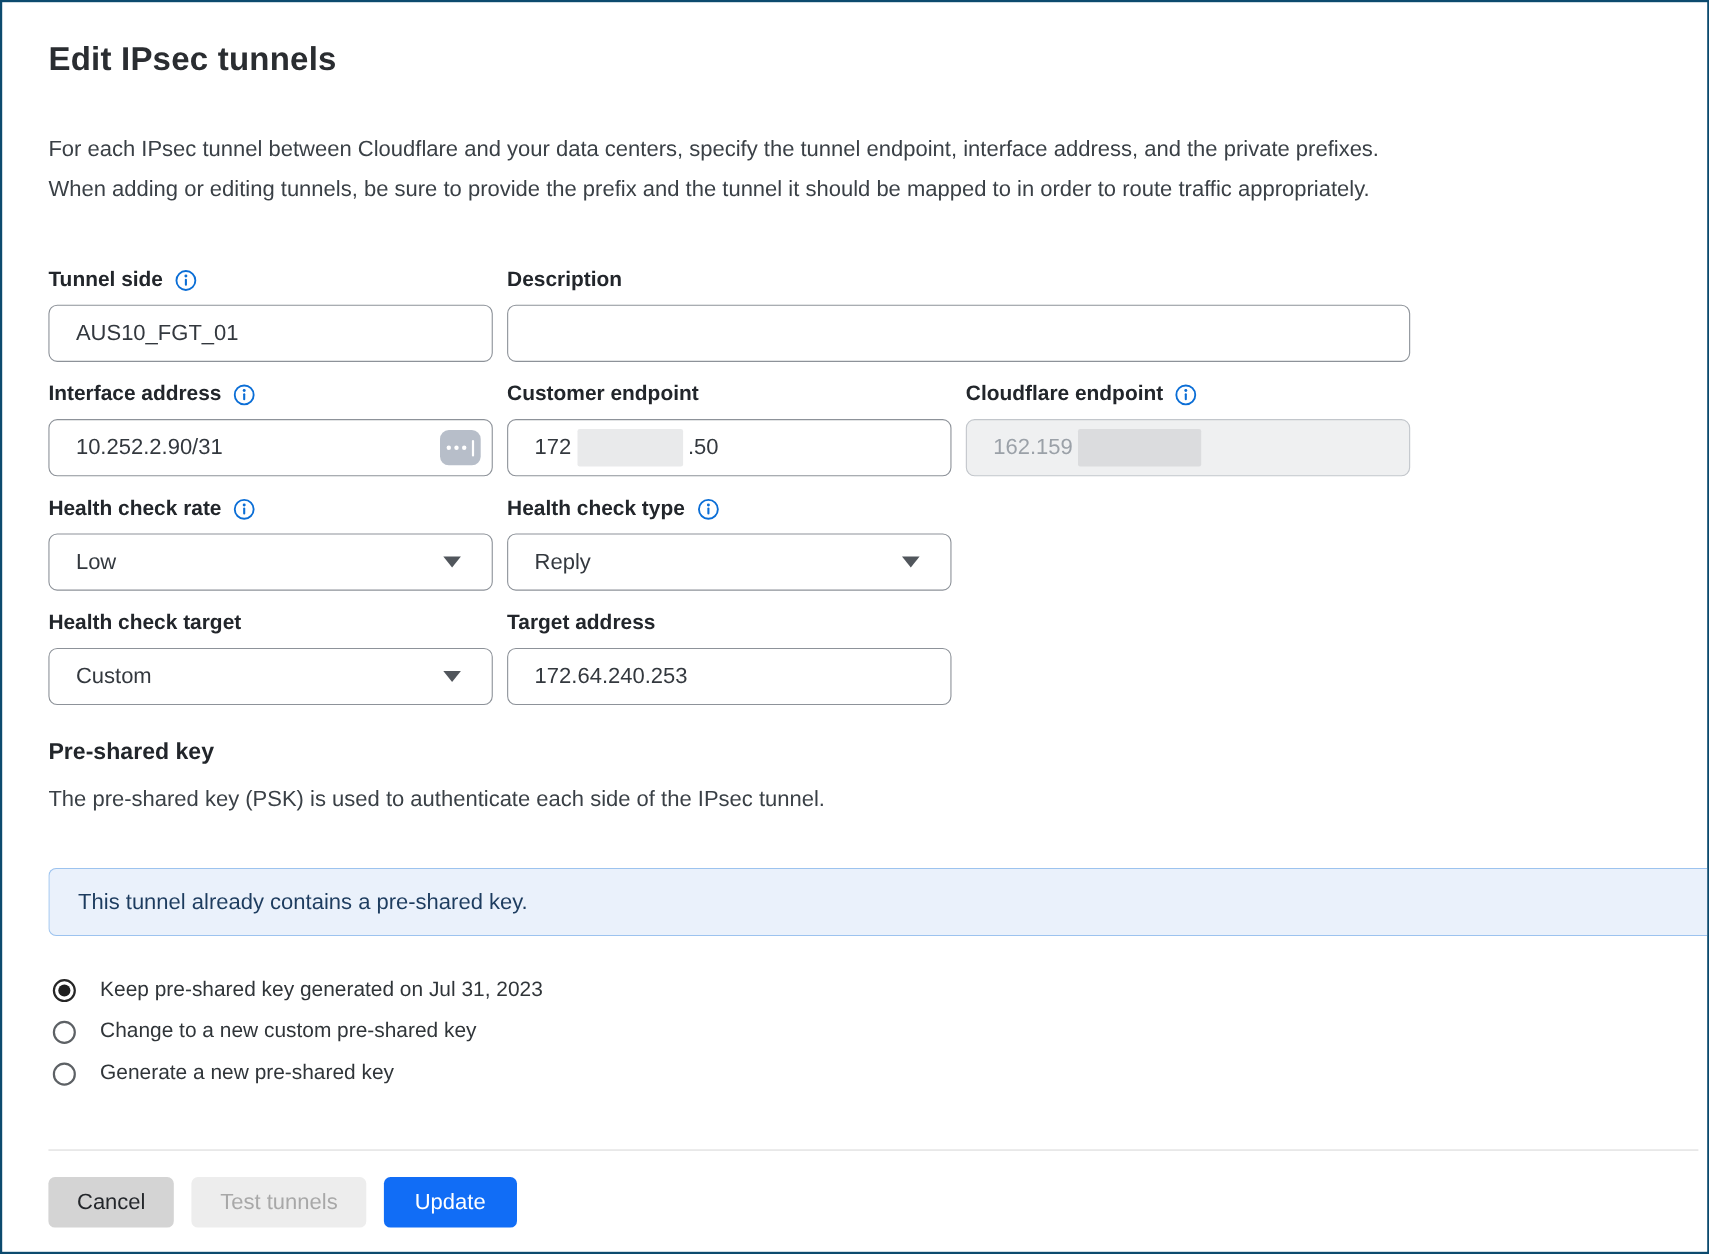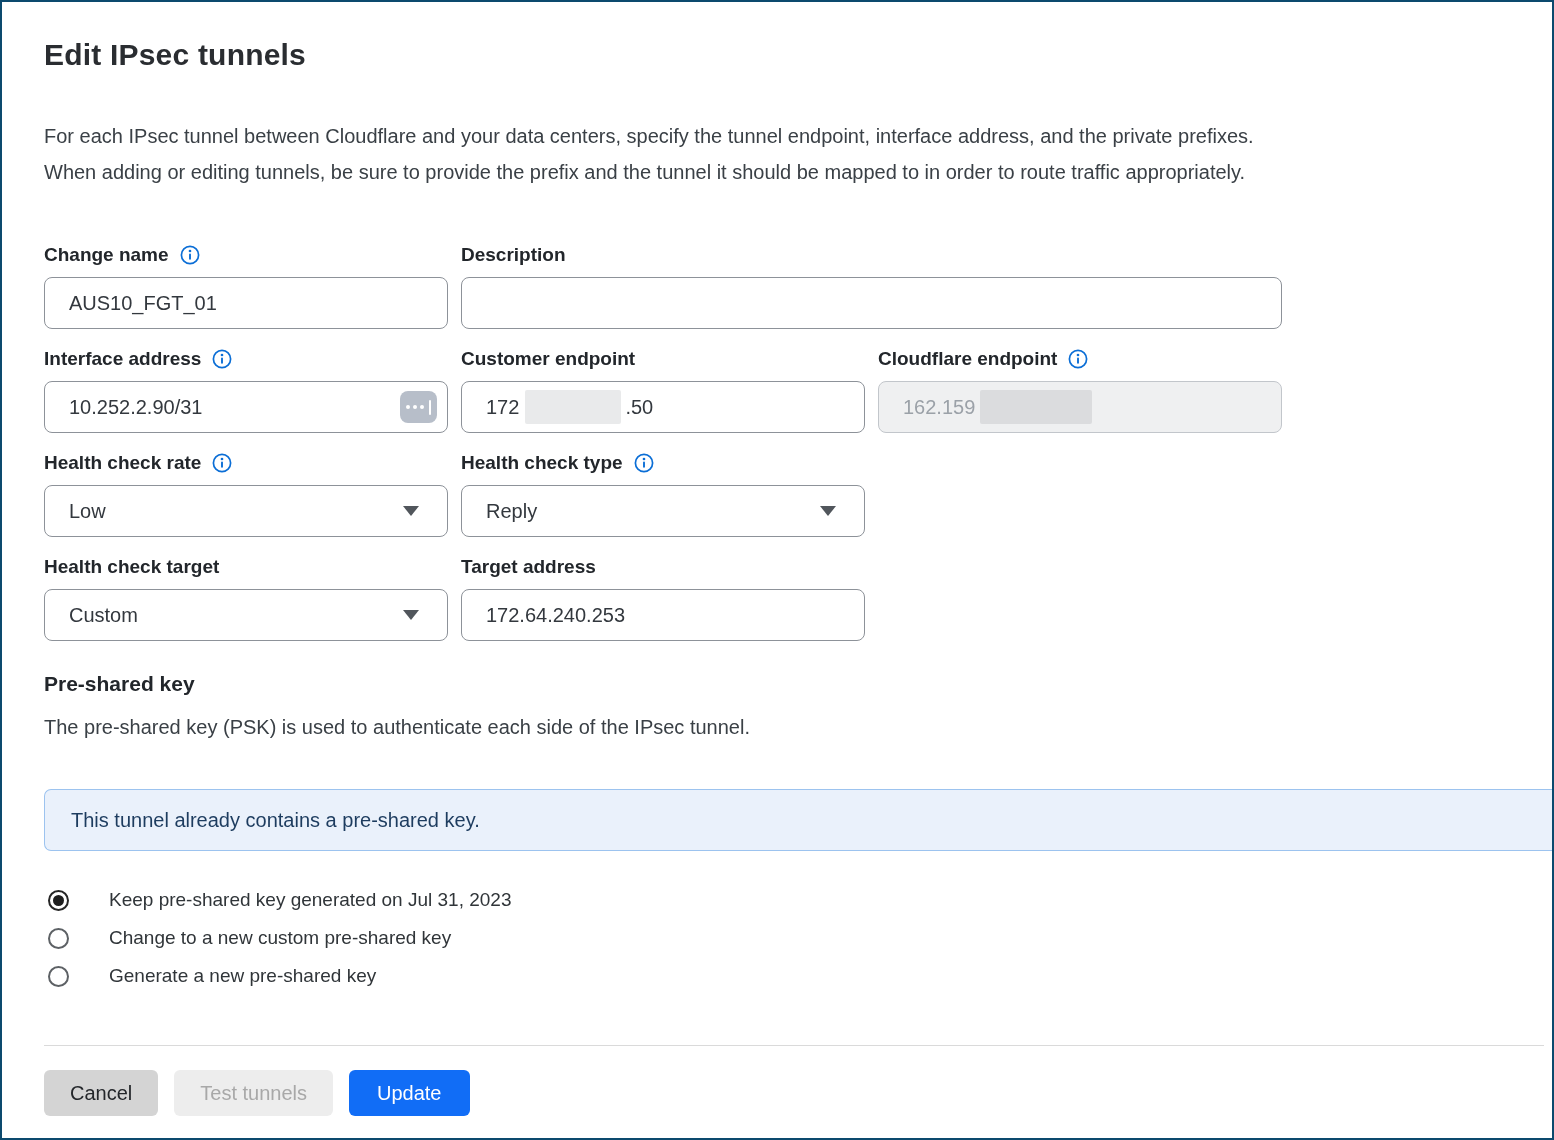--- a/index.html
+++ b/index.html
@@ -55,21 +55,21 @@
 
   .banner {
     margin-top:50px; width:calc(100% - 42px + 42px); margin-right:0;
     height:62px; background:var(--banner-bg,#eaf1fb);
     border:1px solid var(--banner-border,#9cc3ef); border-right:none;
     border-radius:7px 0 0 7px; display:flex; align-items:center;
     padding-left:26px; font-size:20px; color:var(--banner-text,#1d3c5f);
   }
 
   .radios { margin-top:30px; margin-left:4px; }
-  .radio-row { display:flex; align-items:center; gap:40px; height:38px; cursor:pointer; }
+  .radio-row { display:flex; align-items:center; gap:22px; height:38px; cursor:pointer; }
   .radio {
     width:21px; height:21px; border-radius:50%; border:2px solid #5d6165;
     background:#fff; position:relative; flex:0 0 auto;
   }
   .radio.checked { border-color:#262626; }
   .radio.checked::after { content:""; position:absolute; inset:3px; border-radius:50%; background:#1e1e1e; }
   .radio-label { font-size:19px; color:#303539; }
 
   .divider { margin-top:50px; margin-right:8px; border:none; border-top:1px solid #dadada; }
 
@@ -95,21 +95,21 @@
     <div class="intro">
       <div>For each IPsec tunnel between Cloudflare and your data centers, specify the tunnel endpoint, interface address, and the private prefixes.</div>
       <div>When adding or editing tunnels, be sure to provide the prefix and the tunnel it should be mapped to in order to route traffic appropriately.</div>
     </div>
 
     <div class="form-area">
 
       <div class="row">
         <div class="field">
           <div class="label-row">
-            <span class="label">Change name</span>
+            <span class="label">Tunnel side</span>
             <span class="info">
                 <svg viewBox="0 0 20 20">
                   <circle cx="10" cy="10" r="8.6" fill="none" stroke="currentColor" stroke-width="1.7"></circle>
                   <circle cx="10" cy="6" r="1.35" fill="currentColor"></circle>
                   <rect x="9.05" y="8.4" width="1.9" height="6.4" rx="0.95" fill="currentColor"></rect>
                 </svg>
               </span>
           </div>
           <input class="input" value="AUS10_FGT_01" style="">
         </div>

